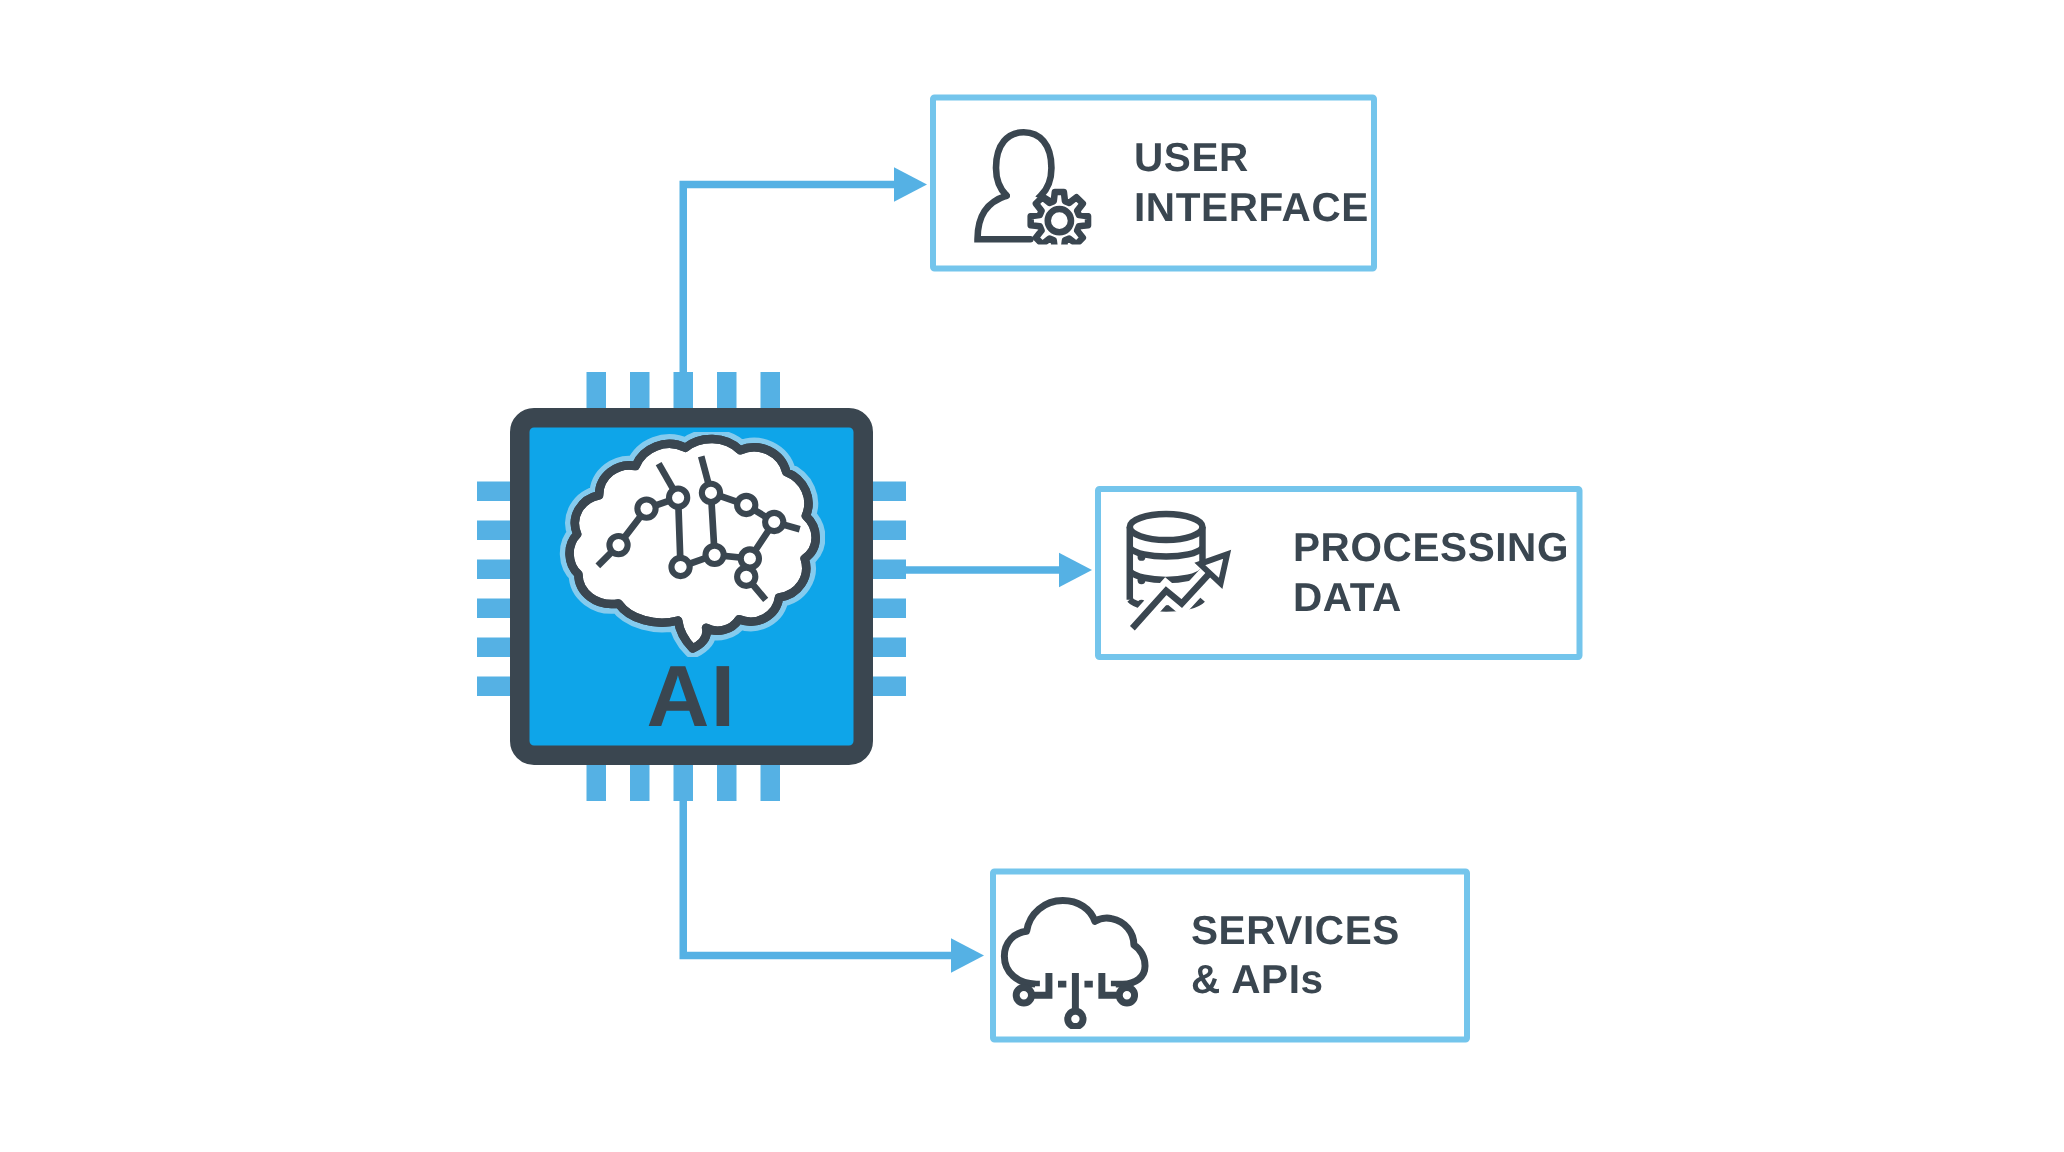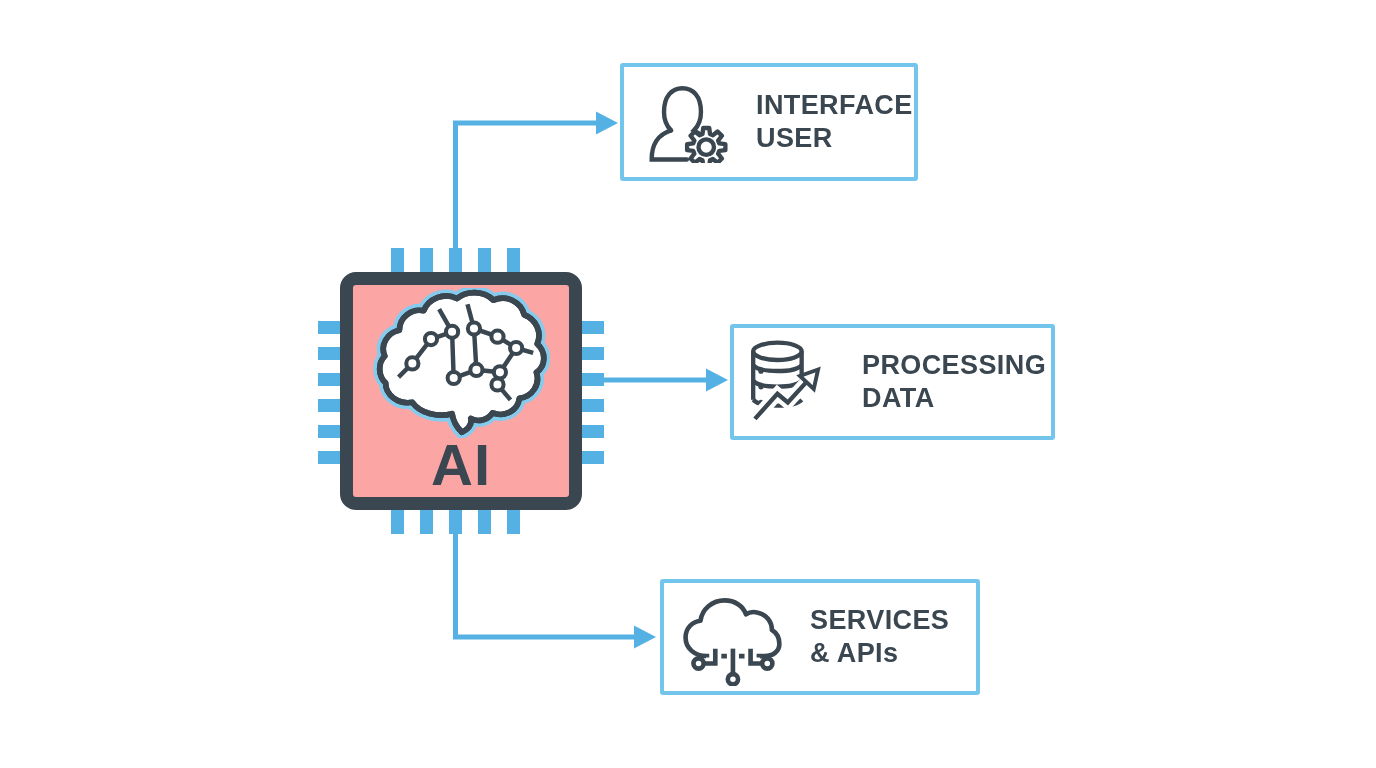--- a/index.html
+++ b/index.html
@@ -11,41 +11,41 @@
   }
   *{margin:0;padding:0;box-sizing:border-box;}
   html,body{width:1376px;height:768px;background:var(--background);overflow:hidden;}
   body{font-family:"Liberation Sans",sans-serif;position:relative;}
   .canvas{position:absolute;left:0;top:0;width:1376px;height:768px;background:var(--background);}
   .overlay{position:absolute;left:0;top:0;width:1376px;height:768px;}
 
   
   .chip{
     position:absolute;left:340px;top:272px;width:242px;height:238px;
-    border:13px solid var(--dark-slate);border-radius:16px;background:#fca5a5;
+    border:13px solid var(--dark-slate);border-radius:16px;background:#0ea5e9;
     display:flex;flex-direction:column;align-items:center;justify-content:center;
   }
   .chip-label{
     font-size:58px;font-weight:700;color:var(--dark-slate);
     letter-spacing:1px;line-height:1;margin-top:-2px;
   }
 
   
   .node-box{
     position:absolute;background:#fff;border:4px solid var(--box-border-blue);
     border-radius:3px;display:flex;align-items:center;
   }
   .node-box .icon{flex:0 0 auto;display:flex;align-items:center;justify-content:center;}
   .node-label{
     display:flex;flex-direction:column;font-size:27px;font-weight:700;
     color:var(--dark-slate);letter-spacing:.4px;line-height:1.22;
   }
   .box-ui{left:620px;top:63px;width:298px;height:118px;padding-left:18px;gap:26px;}
   .box-dp{left:730px;top:324px;width:325px;height:116px;padding-left:14px;gap:24px;}
-  .box-sv{left:660px;top:579px;width:320px;height:116px;padding-left:16px;gap:26px;}
+  .box-sv{left:660px;top:579px;width:320px;height:116px;gap:26px;}
 
   svg{display:block;}
 </style>
 </head>
 <body>
 
 <div class="canvas">
 
   <svg class="overlay" viewBox="0 0 1376 768" aria-hidden="true">
 
@@ -140,22 +140,22 @@
           <path d="M 33 55 C 28 50 25 43 25 34 C 25 16 34 7 46 7 C 58 7 67 16 67 34 C 67 43 64 50 59 55 C 63 57 67 60 70 63"></path>
           <path d="M 33 55 C 18 60 11 70 11 88 L 51 88"></path>
         </g>
         <g transform="translate(73,74) scale(1.1)">
           <polygon fill="#fff" stroke="var(--dark-slate)" stroke-width="4.5" stroke-linejoin="round" points="13.46,-3.86 19.75,-3.13 19.75,3.13 13.46,3.86 12.25,6.79 16.18,11.76 11.76,16.18 6.79,12.25 3.86,13.46 3.13,19.75 -3.13,19.75 -3.86,13.46 -6.79,12.25 -11.76,16.18 -16.18,11.76 -12.25,6.79 -13.46,3.86 -19.75,3.13 -19.75,-3.13 -13.46,-3.86 -12.25,-6.79 -16.18,-11.76 -11.76,-16.18 -6.79,-12.25 -3.86,-13.46 -3.13,-19.75 3.13,-19.75 3.86,-13.46 6.79,-12.25 11.76,-16.18 16.18,-11.76 12.25,-6.79"></polygon>
           <circle cx="0" cy="0" r="8" fill="#fff" stroke="var(--dark-slate)" stroke-width="4.5"></circle>
         </g>
       </svg>
     </span>
     <span class="node-label">
+      <span>USER</span>
       <span>INTERFACE</span>
-      <span>USER</span>
     </span>
   </div>
 
   <div class="node-box box-dp">
     <span class="icon">
       <svg width="90" height="87" viewBox="0 0 104 100" aria-hidden="true">
         <g fill="none" stroke="var(--dark-slate)" stroke-width="5">
           <ellipse cx="34" cy="14" rx="28" ry="10"></ellipse>
           <path d="M 6 14 L 6 70"></path>
           <path d="M 62 14 L 62 44"></path>

